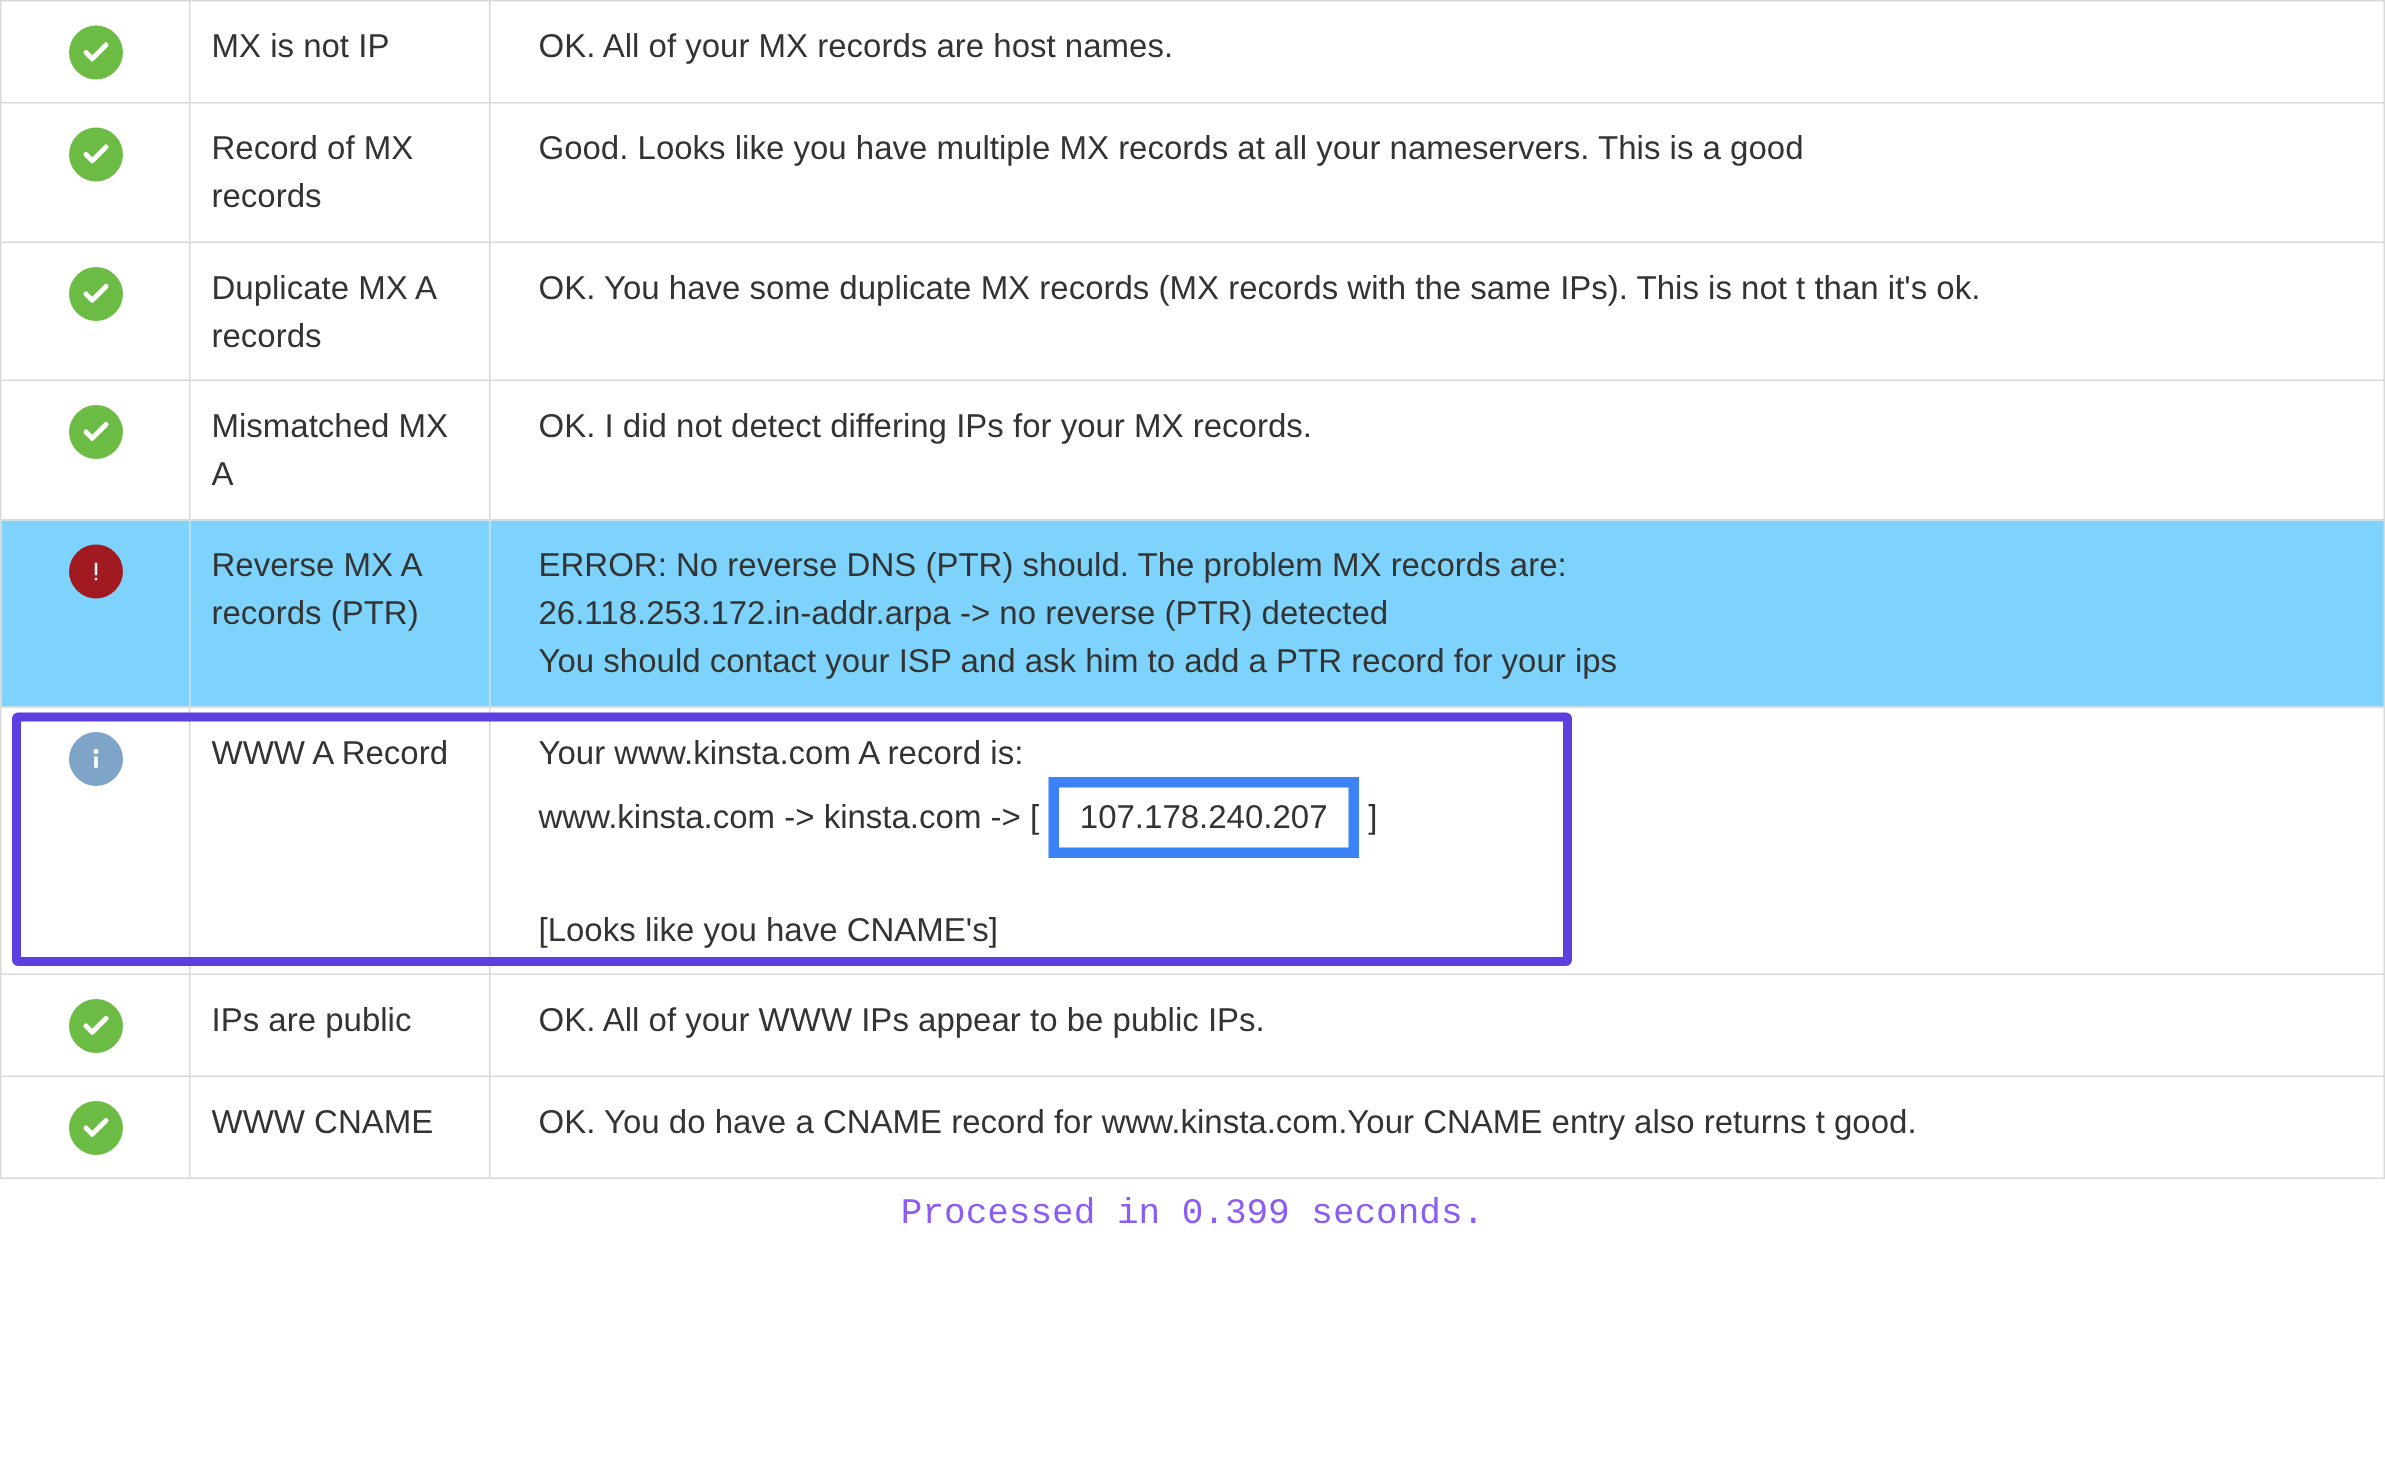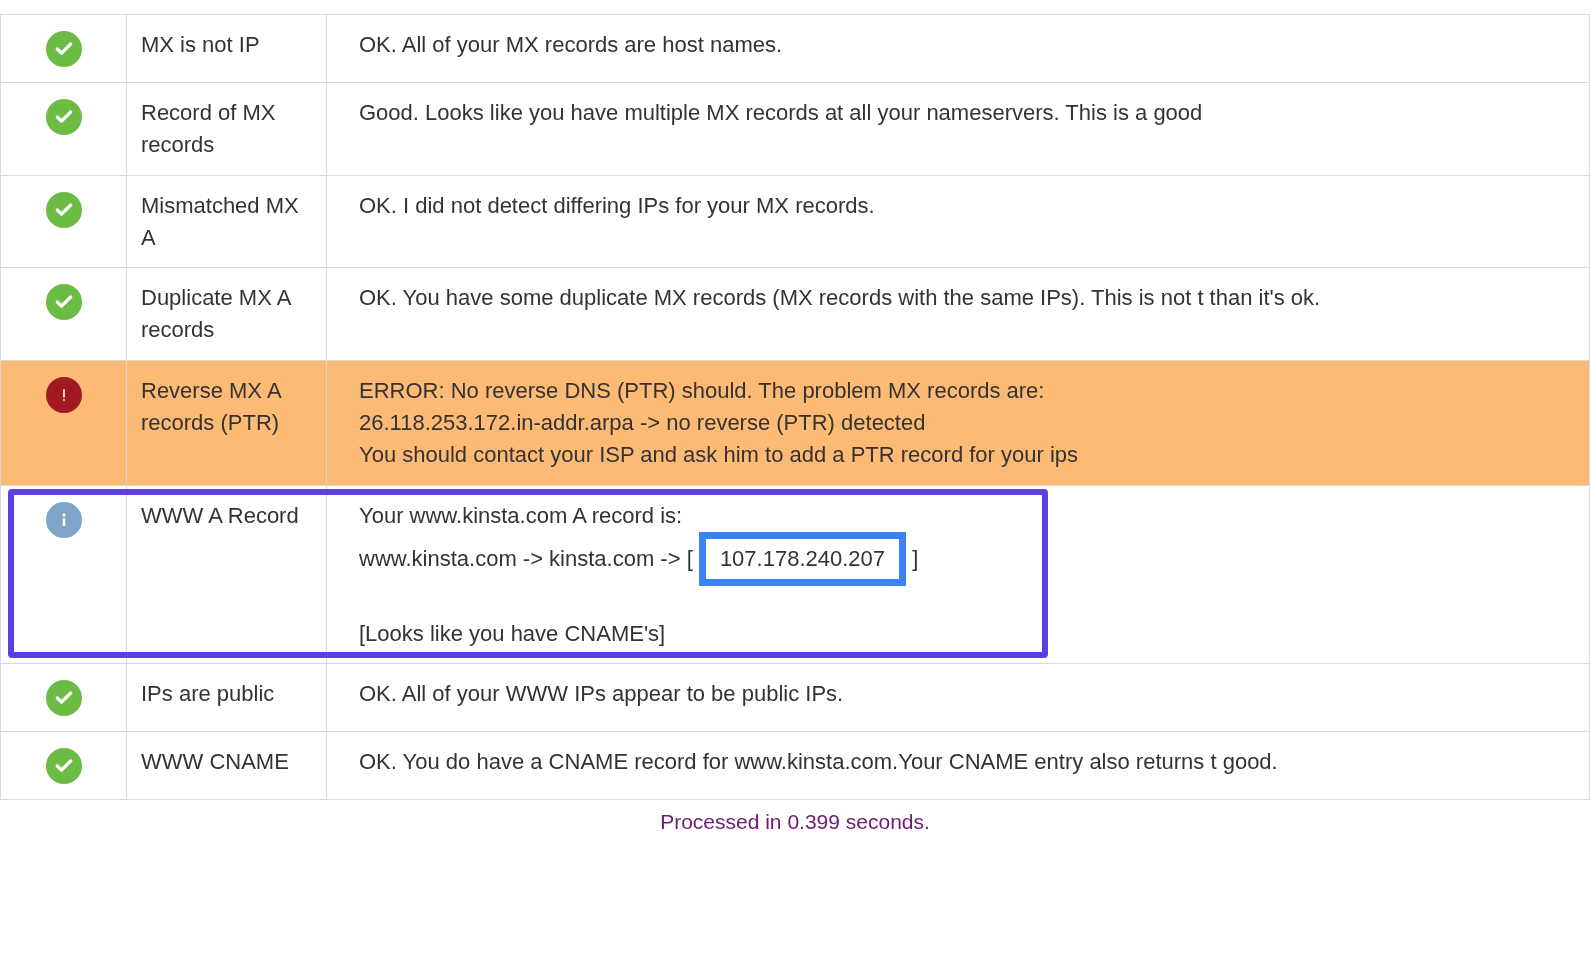--- a/index.html
+++ b/index.html
@@ -7,21 +7,20 @@
     font-family: Verdana, Geneva, sans-serif;
     font-size: 22px;
     color: #333;
     background: #fff;
     width: 1590px;
   }
   table.dns-table {
     border-collapse: collapse;
     width: 100%;
     table-layout: fixed;
-    margin-top: 14px;
   }
   table.dns-table td {
     border: 1px solid #d9d9d9;
     padding: 14px 14px;
     vertical-align: top;
     line-height: 1.45;
   }
   table.dns-table td.status-col {
     width: 126px;
     text-align: center;
@@ -30,21 +29,21 @@
   }
   table.dns-table td.label-col {
     width: 200px;
     color: #333;
   }
   table.dns-table td.desc-col {
     color: #333;
     padding-left: 32px;
   }
   tr.row-error td {
-    background: #fdba74;
+    background: #7dd3fc;
   }
   .icon-wrap {
     display: inline-flex;
     align-items: center;
     justify-content: center;
     width: 36px;
     height: 36px;
     border-radius: 50%;
   }
   .icon-pass { background: #6cbb45; }
@@ -53,22 +52,23 @@
   .icon-wrap svg { display: block; }
   .bold { font-weight: normal; }
   .highlight-ip {
     border: 7px solid #3b82f6;
     padding: 4px 14px;
     display: inline-block;
   }
   .footer-line {
     text-align: center;
     padding-top: 10px;
-    font-size: 21px;
-    color: #701a75;
+    font-size: 24px;
+    color: #8b5cf6;
+    font-family: Liberation Mono, monospace;
   }
   
   .overlay-highlight {
     position: absolute;
     border: 6px solid #5d3ee0;
     border-radius: 4px;
     pointer-events: none;
   }
   .main-wrap { position: relative; }
 </style>
@@ -104,34 +104,34 @@
     </tr>
 
     <tr>
       <td class="status-col">
         <span class="icon-wrap icon-pass">
           <svg width="20" height="20" viewBox="0 0 24 24">
                 <path fill="none" stroke="#fff" stroke-width="4" stroke-linecap="round" stroke-linejoin="round" d="M4 12l5 5L20 6"></path>
               </svg>
         </span>
       </td>
-      <td class="label-col">Mismatched MX A</td>
-      <td class="desc-col">OK. I did not detect differing IPs for your MX records.</td>
+      <td class="label-col">Duplicate MX A records</td>
+      <td class="desc-col">OK. You have some duplicate MX records (MX records with the same IPs). This is not t than it's ok.</td>
     </tr>
 
     <tr>
       <td class="status-col">
         <span class="icon-wrap icon-pass">
           <svg width="20" height="20" viewBox="0 0 24 24">
                 <path fill="none" stroke="#fff" stroke-width="4" stroke-linecap="round" stroke-linejoin="round" d="M4 12l5 5L20 6"></path>
               </svg>
         </span>
       </td>
-      <td class="label-col">Duplicate MX A records</td>
-      <td class="desc-col">OK. You have some duplicate MX records (MX records with the same IPs). This is not t than it's ok.</td>
+      <td class="label-col">Mismatched MX A</td>
+      <td class="desc-col">OK. I did not detect differing IPs for your MX records.</td>
     </tr>
 
     <tr class="row-error">
       <td class="status-col">
         <span class="icon-wrap icon-error">
           <svg width="20" height="20" viewBox="0 0 24 24">
                 <path fill="#fff" d="M11 5h2v10h-2zM11 17h2v2h-2z"></path>
               </svg>
         </span>
       </td>

